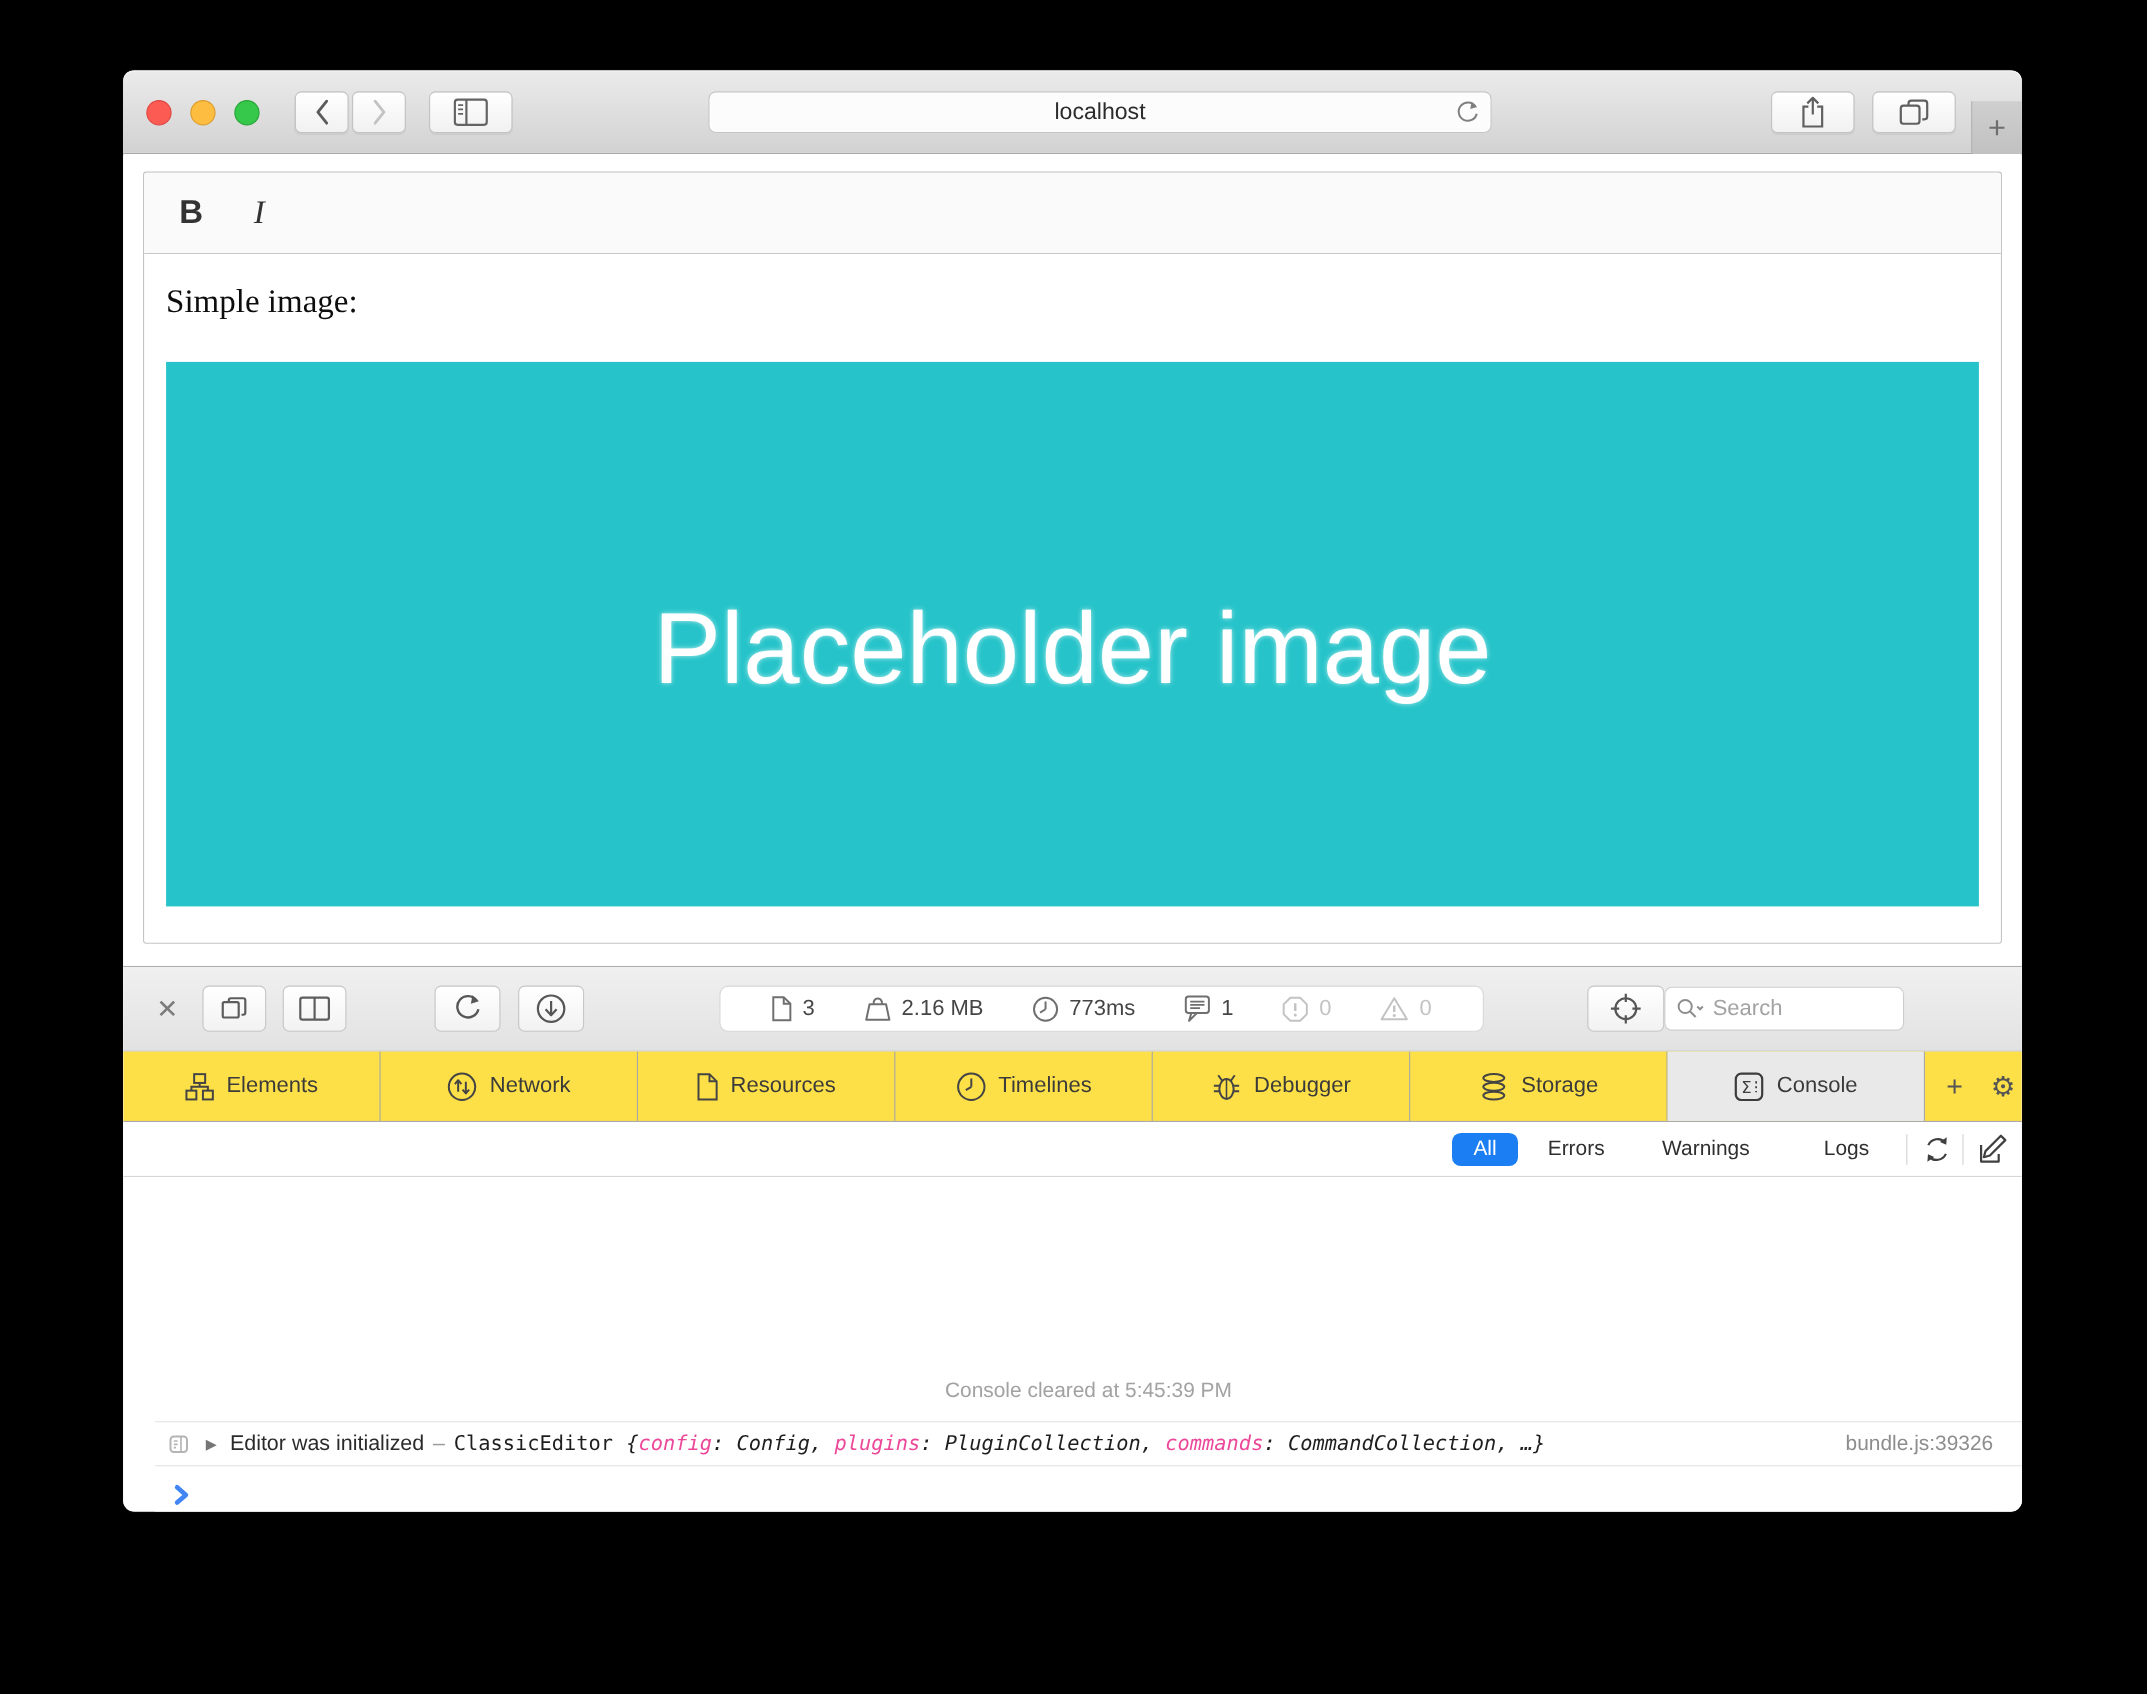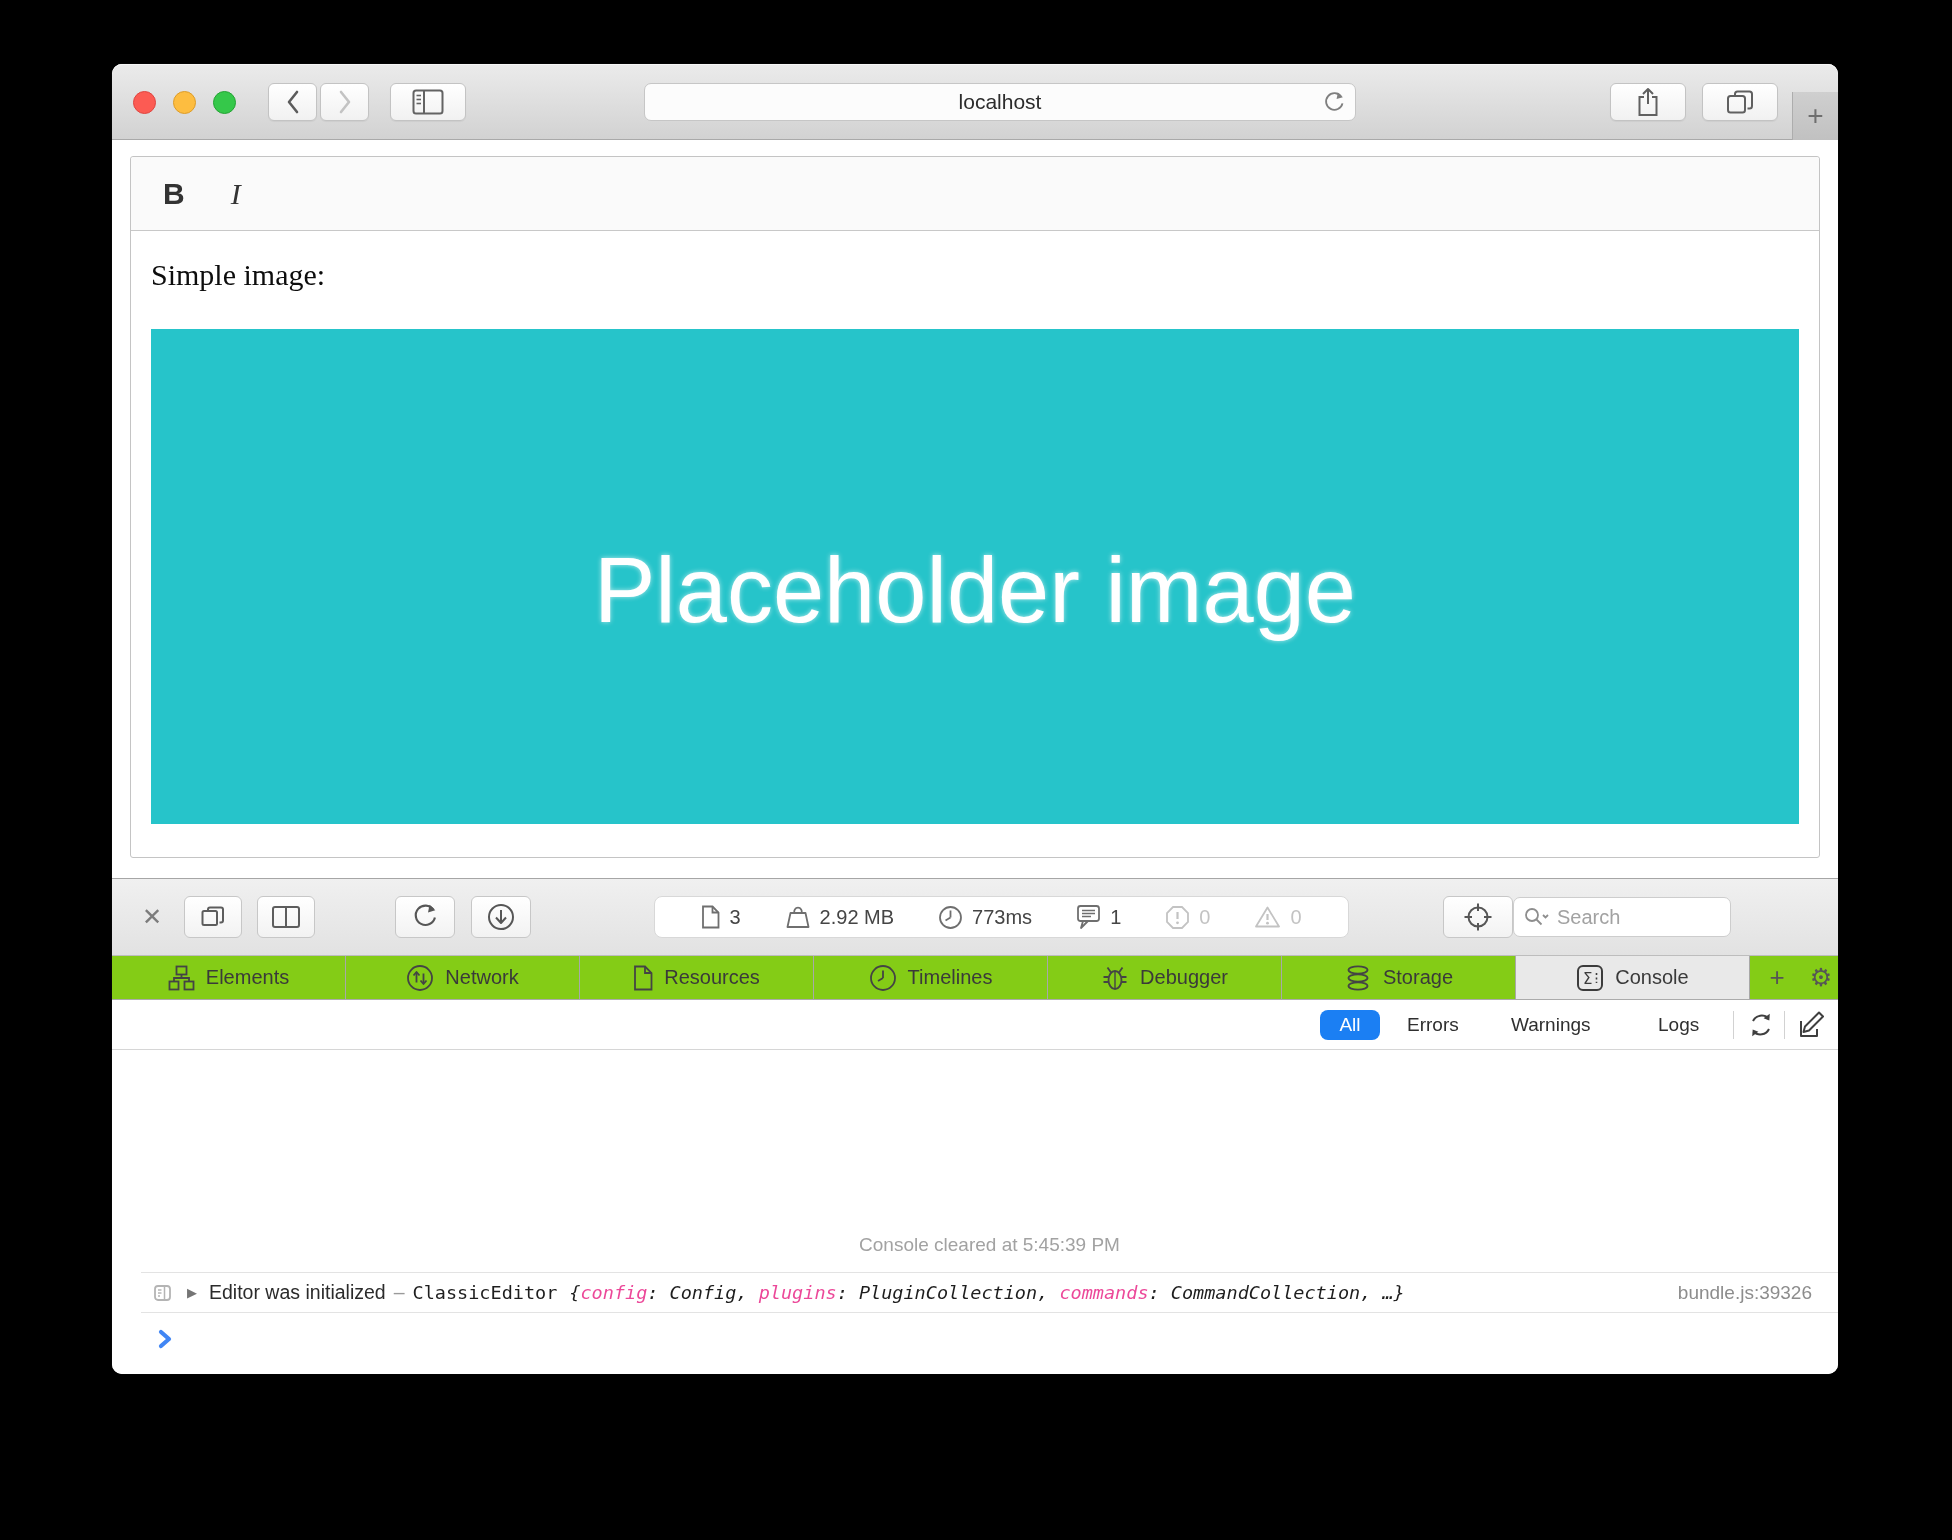--- a/index.html
+++ b/index.html
@@ -82,21 +82,21 @@
   .stat { display:flex; align-items:center; gap:9px; font-size:20px; color:#454545; }
   .stat.dim { color:#c3c3c3; }
   .b-cross { width:70px; margin-left:94px; }
   .searchfield { width:218px; height:40px; background:#fff;
                  border:1px solid #cdcdcd; border-radius:7px; display:flex;
                  align-items:center; padding:0 10px; gap:7px; }
   .searchfield input { border:none; outline:none; width:140px; font-size:20px;
                        font-family:"Liberation Sans",sans-serif; color:#444; background:transparent; }
   .searchfield input::placeholder, .fg-input input::placeholder { color:#a2a2a2; opacity:1; }
 
-  .dt-tabs { height:44px; background:#84cc16; border-bottom:1px solid #ababab;
+  .dt-tabs { height:64px; background:#fde047; border-bottom:1px solid #ababab;
              display:flex; }
   .tab { width:234px; display:flex; align-items:center; justify-content:center; gap:11px;
          font-size:20px; color:#3a3a3a; border-right:1px solid #a8a8a8; }
   .tab.selected { background:#e9e9e9; }
   .plus-tab { width:54px; display:flex; align-items:center; justify-content:center;
               font-size:26px; color:#555; font-weight:300; }
   .gear-tab { flex:1; display:flex; align-items:center; justify-content:center;
               font-size:25px; color:#555; }
 
   .dt-filter { position:relative; height:50px; background:#fff; border-bottom:1px solid #d6d6d6; }
@@ -261,21 +261,21 @@
             <path d="M2,1.5 h9.5 l6,6 V22.5 H2 Z" fill="none" stroke="#6f6f6f" stroke-width="1.8"></path>
             <path d="M11.5,1.5 v6 h6" fill="none" stroke="#6f6f6f" stroke-width="1.8"></path>
           </svg>
           <span>3</span>
         </div>
         <div class="stat">
           <svg width="26" height="24" viewBox="0 0 26 24">
             <path d="M9.5,8 a3.8,3.8 0 1 1 7,0" fill="none" stroke="#6f6f6f" stroke-width="1.8"></path>
             <path d="M5.5,8 h15 l3,14 h-21 Z" fill="none" stroke="#6f6f6f" stroke-width="1.8" stroke-linejoin="round"></path>
           </svg>
-          <span>2.92 MB</span>
+          <span>2.16 MB</span>
         </div>
         <div class="stat">
           <svg width="25" height="25" viewBox="0 0 25 25">
             <circle cx="12.5" cy="12.5" r="10.5" fill="none" stroke="#6f6f6f" stroke-width="1.8"></circle>
             <line x1="12.5" y1="12.5" x2="12.5" y2="5.5" stroke="#6f6f6f" stroke-width="1.8"></line>
             <line x1="12.5" y1="12.5" x2="7.5" y2="15.5" stroke="#6f6f6f" stroke-width="1.8"></line>
           </svg>
           <span>773ms</span>
         </div>
         <div class="stat">

